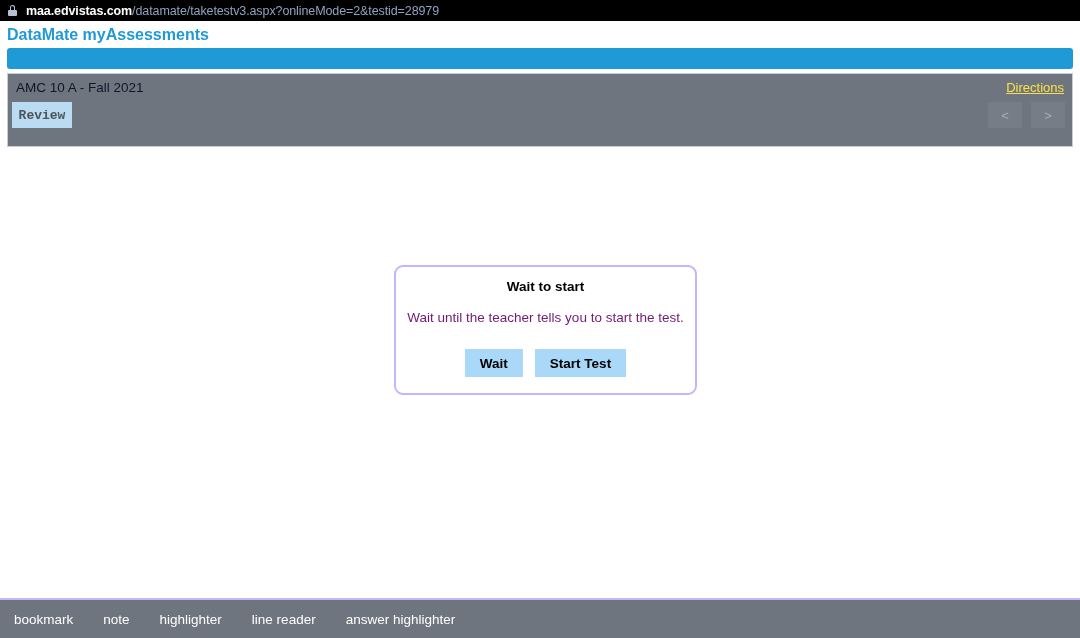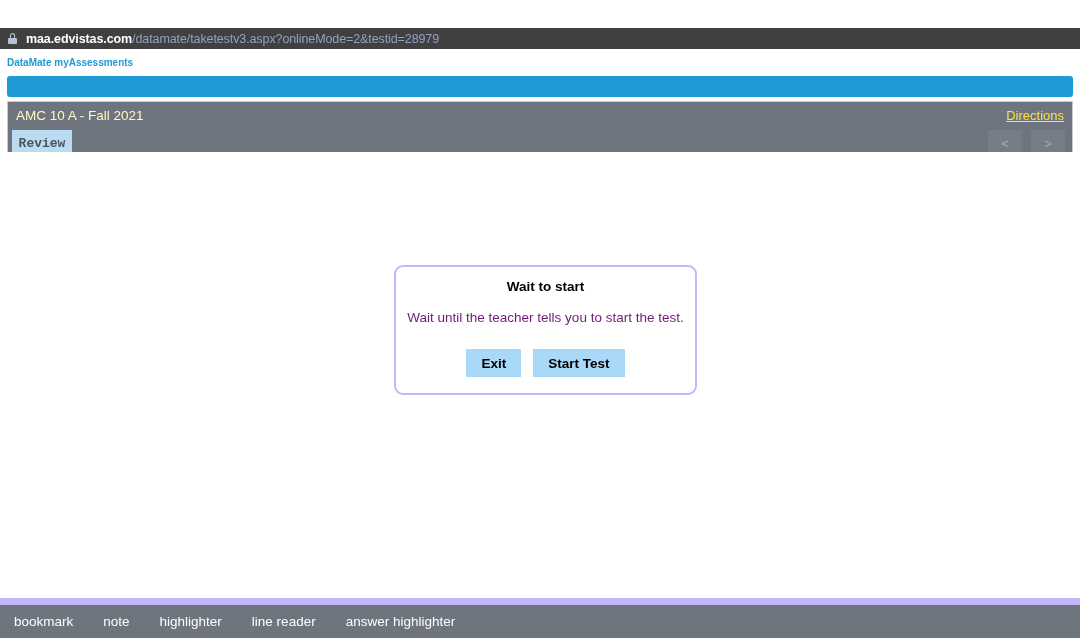--- a/index.html
+++ b/index.html
@@ -12,28 +12,27 @@
     height: 638px;
     background: #ffffff;
     font-family: "Liberation Sans", sans-serif;
     overflow: hidden;
     position: relative;
   }
 
   
   .urlbar {
     height: 21px;
-    background: #404040;
+    background: #000000;
     display: flex;
     align-items: center;
     padding: 0 0 0 8px;
     box-sizing: border-box;
     white-space: nowrap;
     overflow: hidden;
-    margin-top: 28px;
   }
   .lock-icon {
     width: 9px;
     height: 11px;
     position: relative;
     margin-right: 9px;
     flex: 0 0 auto;
   }
   .lock-icon .body {
     position: absolute;
@@ -71,21 +70,21 @@
   .brand-area {
     height: 27px;
     background: #ffffff;
     display: flex;
     align-items: center;
     padding-left: 7px;
     box-sizing: border-box;
   }
   .brand-title {
     color: #1f9ad6;
-    font-size: 10px;
+    font-size: 16px;
     font-weight: bold;
   }
 
   
   .blue-bar-wrap {
     padding: 0 7px;
     box-sizing: border-box;
     background: #ffffff;
   }
   .blue-bar {
@@ -109,21 +108,21 @@
   }
   .test-title-row {
     height: 26px;
     display: flex;
     align-items: center;
     justify-content: space-between;
     padding: 0 8px 0 8px;
     box-sizing: border-box;
   }
   .test-title {
-    color: #fef9c3;
+    color: #0f172a;
     font-size: 13.5px;
   }
   .directions-link {
     color: #fde047;
     font-size: 13px;
     text-decoration: underline;
     cursor: pointer;
   }
   .test-controls-row {
     position: relative;
@@ -219,21 +218,21 @@
   }
 
   
   .bottom-toolbar {
     position: absolute;
     left: 0;
     bottom: 0;
     width: 1080px;
     height: 40px;
     background: #6e757e;
-    border-top: 7px solid #c4b5fd;
+    border-top: 2px solid #c4b5fd;
     box-sizing: border-box;
     display: flex;
     align-items: center;
     padding-left: 14px;
   }
   .tool-item {
     color: #ffffff;
     font-size: 13.5px;
     margin-right: 30px;
     cursor: pointer;
@@ -276,21 +275,21 @@
     </div>
 
   </div>
 </div>
 
 <div class="content-area">
   <div class="modal">
     <div class="modal-title">Wait to start</div>
     <div class="modal-message">Wait until the teacher tells you to start the test.</div>
     <div class="modal-buttons">
-      <button class="modal-button">Exit</button>
+      <button class="modal-button">Wait</button>
       <button class="modal-button">Start Test</button>
     </div>
   </div>
 </div>
 
 <div class="bottom-toolbar">
   <span class="tool-item">bookmark</span>
   <span class="tool-item">note</span>
   <span class="tool-item">highlighter</span>
   <span class="tool-item">line reader</span>

